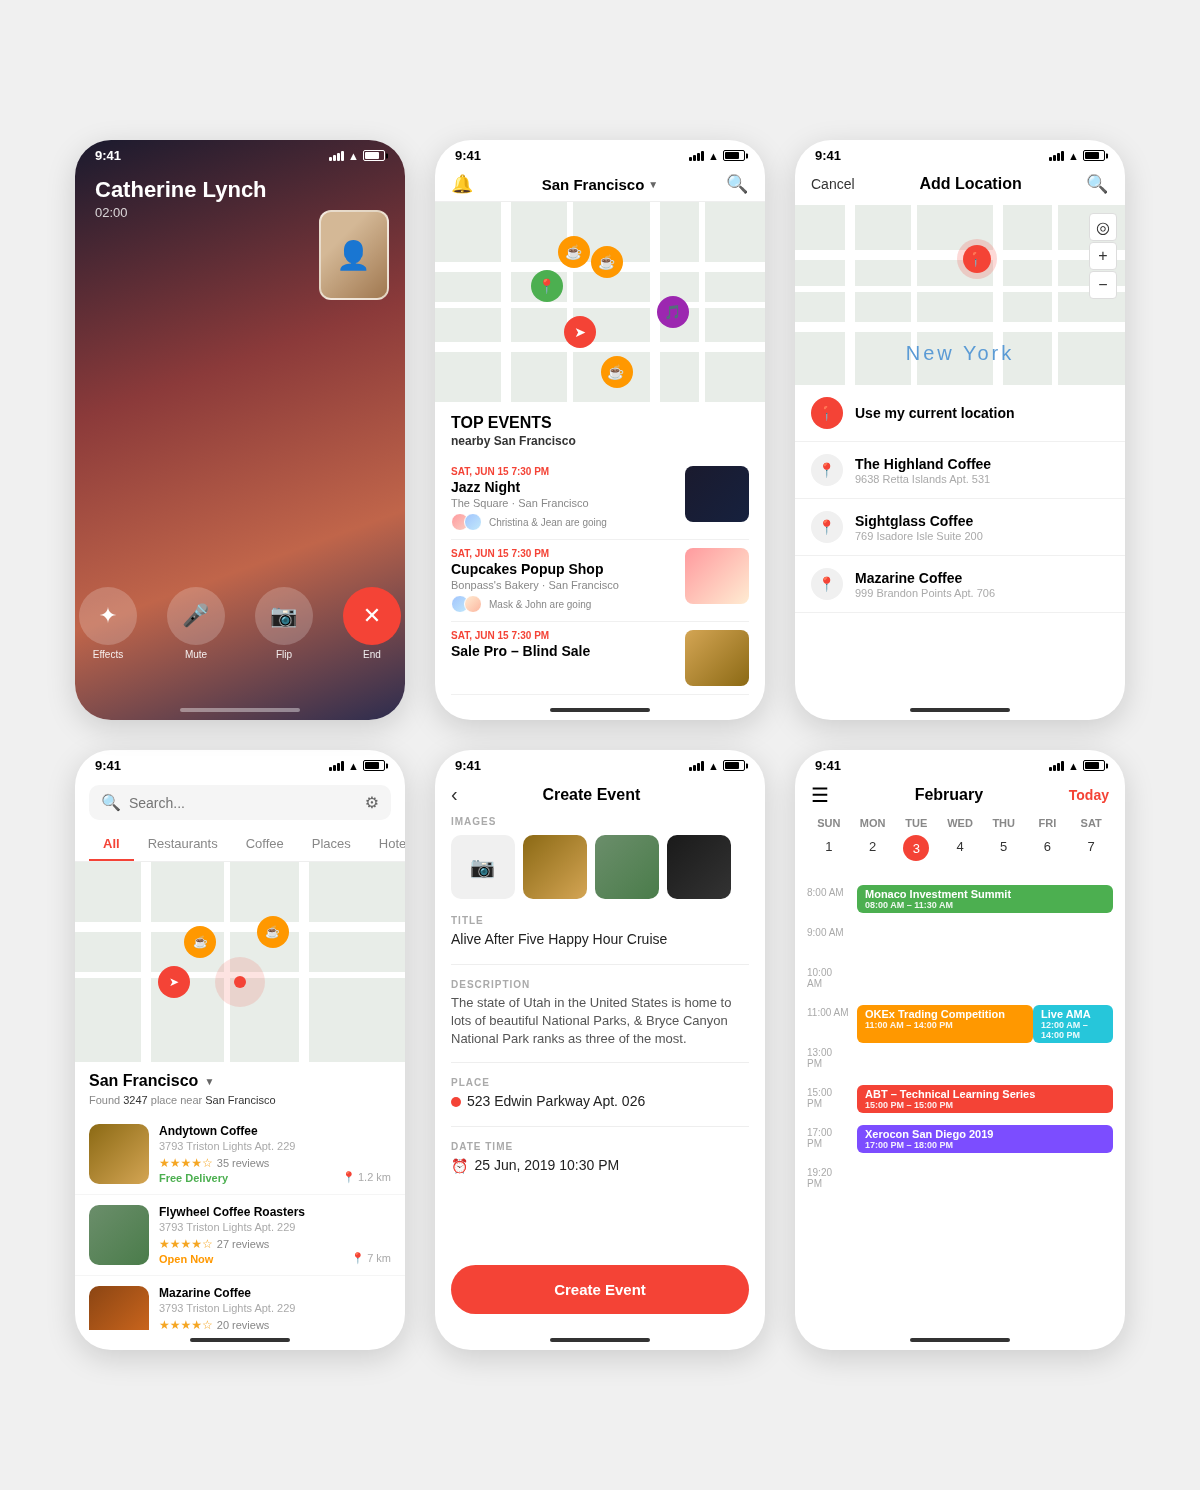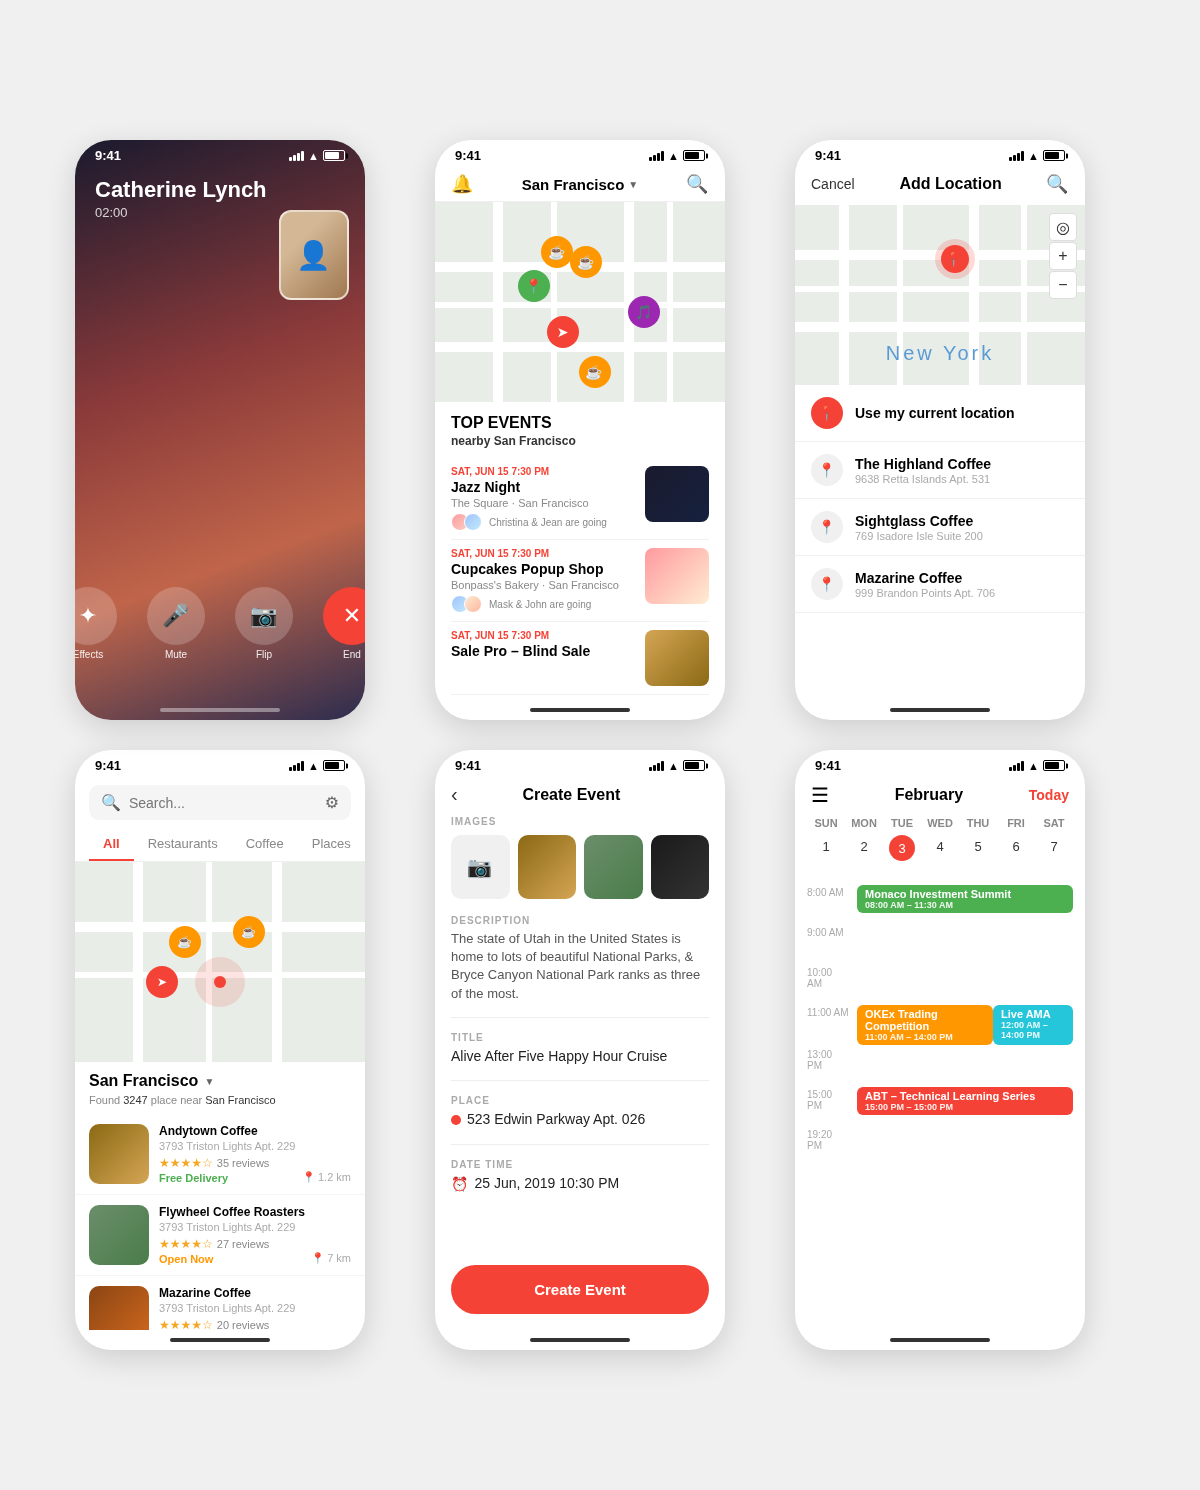--- a/index.html
+++ b/index.html
@@ -17,21 +17,21 @@
       display: grid;
       grid-template-columns: repeat(3, 330px);
       grid-template-rows: repeat(2, auto);
       gap: 30px;
     }
     .phone {
       background: #fff;
       border-radius: 36px;
       overflow: hidden;
       box-shadow: 0 8px 30px rgba(0,0,0,0.15);
-      width: 290px;
+      width: 330px;
     }
     
     .status-bar {
       display: flex;
       justify-content: space-between;
       align-items: center;
       padding: 8px 20px 4px;
       font-size: 12px;
       font-weight: 600;
     }
@@ -650,26 +650,26 @@
     </div>
     <div class="form-body">
       <div class="section-label">IMAGES</div>
       <div class="images-row">
         <div class="img-placeholder">📷</div>
         <div class="img-thumb-1"></div>
         <div class="img-thumb-2"></div>
         <div class="img-thumb-3"></div>
       </div>
       <div class="form-field with-border">
+        <div class="field-label">TITLE</div>
+        <div class="field-value">Alive After Five Happy Hour Cruise</div>
+      </div>
+      <div class="form-field with-border">
         <div class="field-label">DESCRIPTION</div>
         <div class="field-value" style="font-size:13px;color:#555;">The state of Utah in the United States is home to lots of beautiful National Parks, &amp; Bryce Canyon National Park ranks as three of the most.</div>
-      </div>
-      <div class="form-field with-border">
-        <div class="field-label">TITLE</div>
-        <div class="field-value">Alive After Five Happy Hour Cruise</div>
       </div>
       <div class="form-field with-border">
         <div class="field-label">PLACE</div>
         <div class="place-field">
           <span class="place-dot"></span>
           <span class="field-value">523 Edwin Parkway Apt. 026</span>
         </div>
       </div>
       <div class="form-field">
         <div class="field-label">DATE TIME</div>
@@ -766,20 +766,29 @@
       <div class="time-row">
         <span class="time-label">15:00 PM</span>
         <div class="time-events">
           <div class="cal-event pink">
             <div class="ev-name">ABT – Technical Learning Series</div>
             <div class="ev-time">15:00 PM – 15:00 PM</div>
           </div>
         </div>
       </div>
       <div class="time-row">
+        <span class="time-label">17:00 PM</span>
+        <div class="time-events">
+          <div class="cal-event purple">
+            <div class="ev-name">Xerocon San Diego 2019</div>
+            <div class="ev-time">17:00 PM – 18:00 PM</div>
+          </div>
+        </div>
+      </div>
+      <div class="time-row">
         <span class="time-label">19:20 PM</span>
         <div class="time-events"></div>
       </div>
     </div>
     <div class="home-bar">
       <div class="home-indicator-dark"></div>
     </div>
   </div>
 
 </div>

